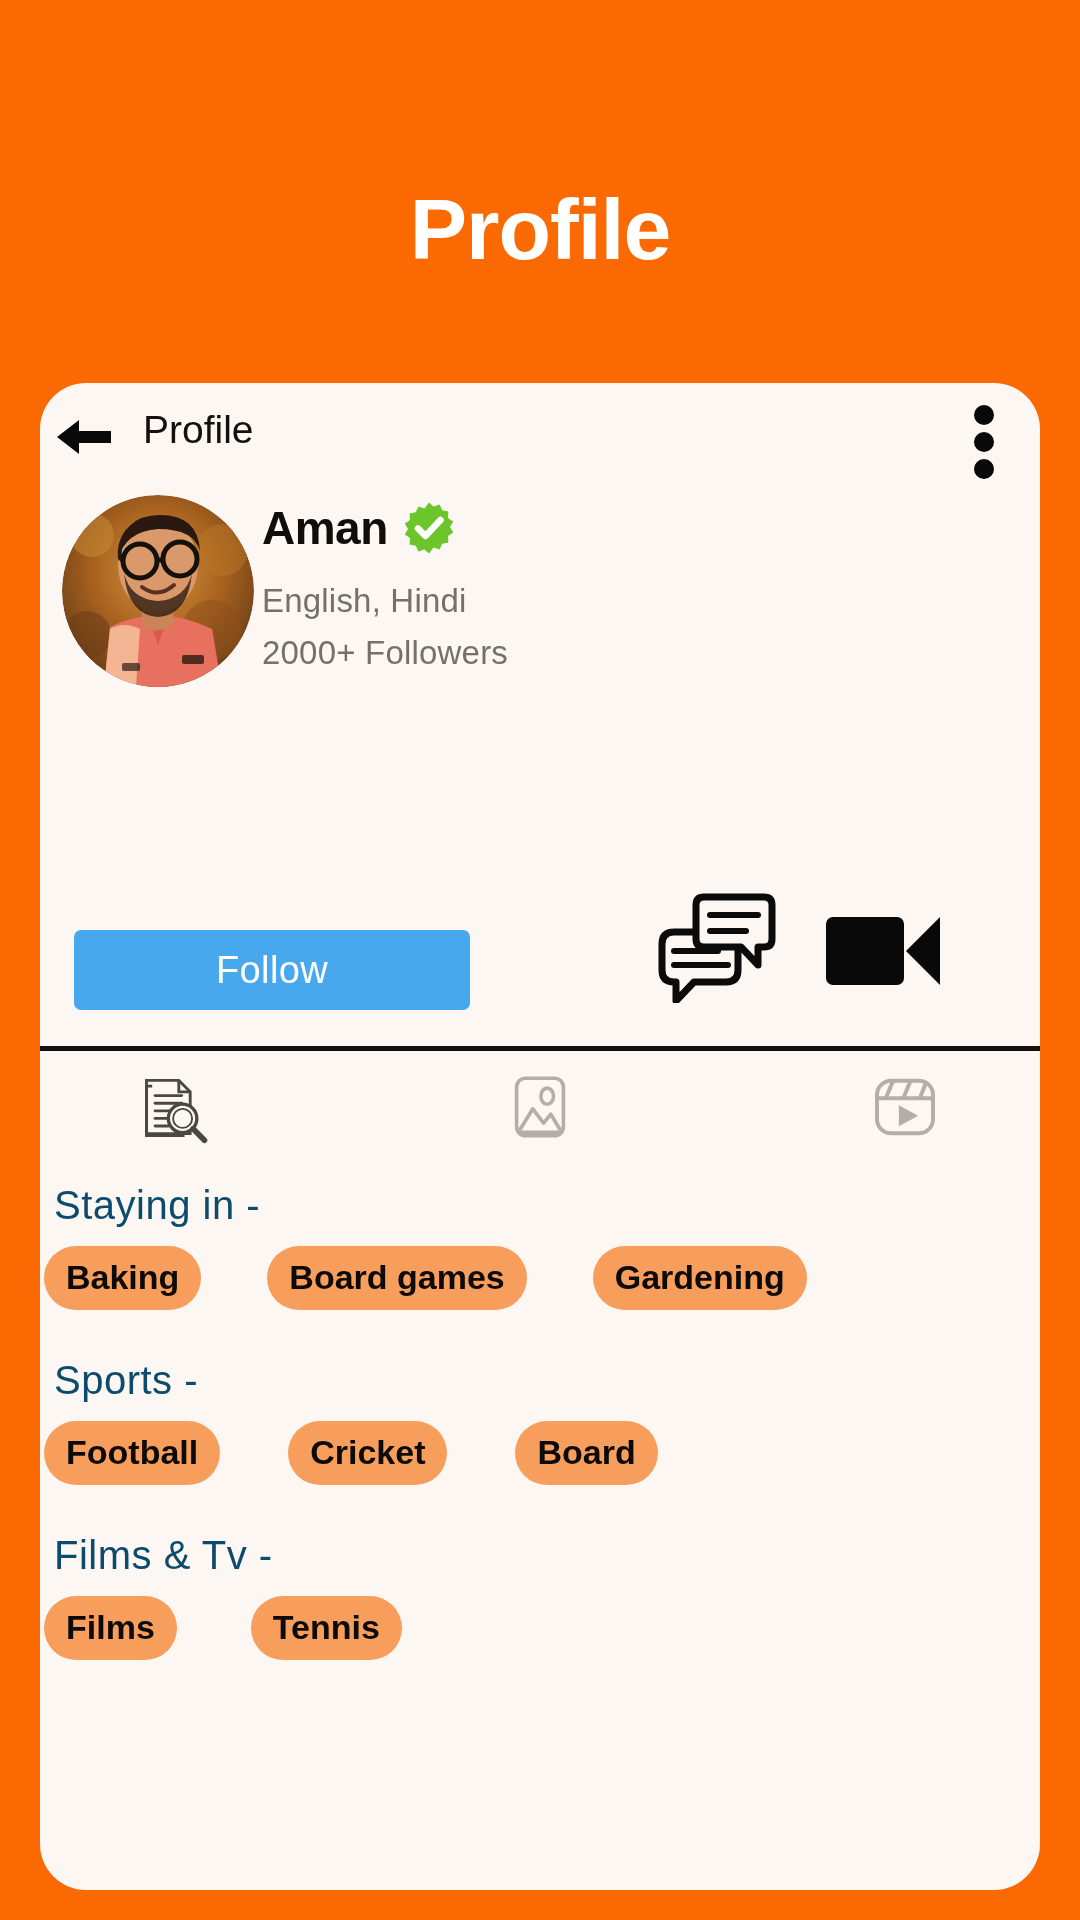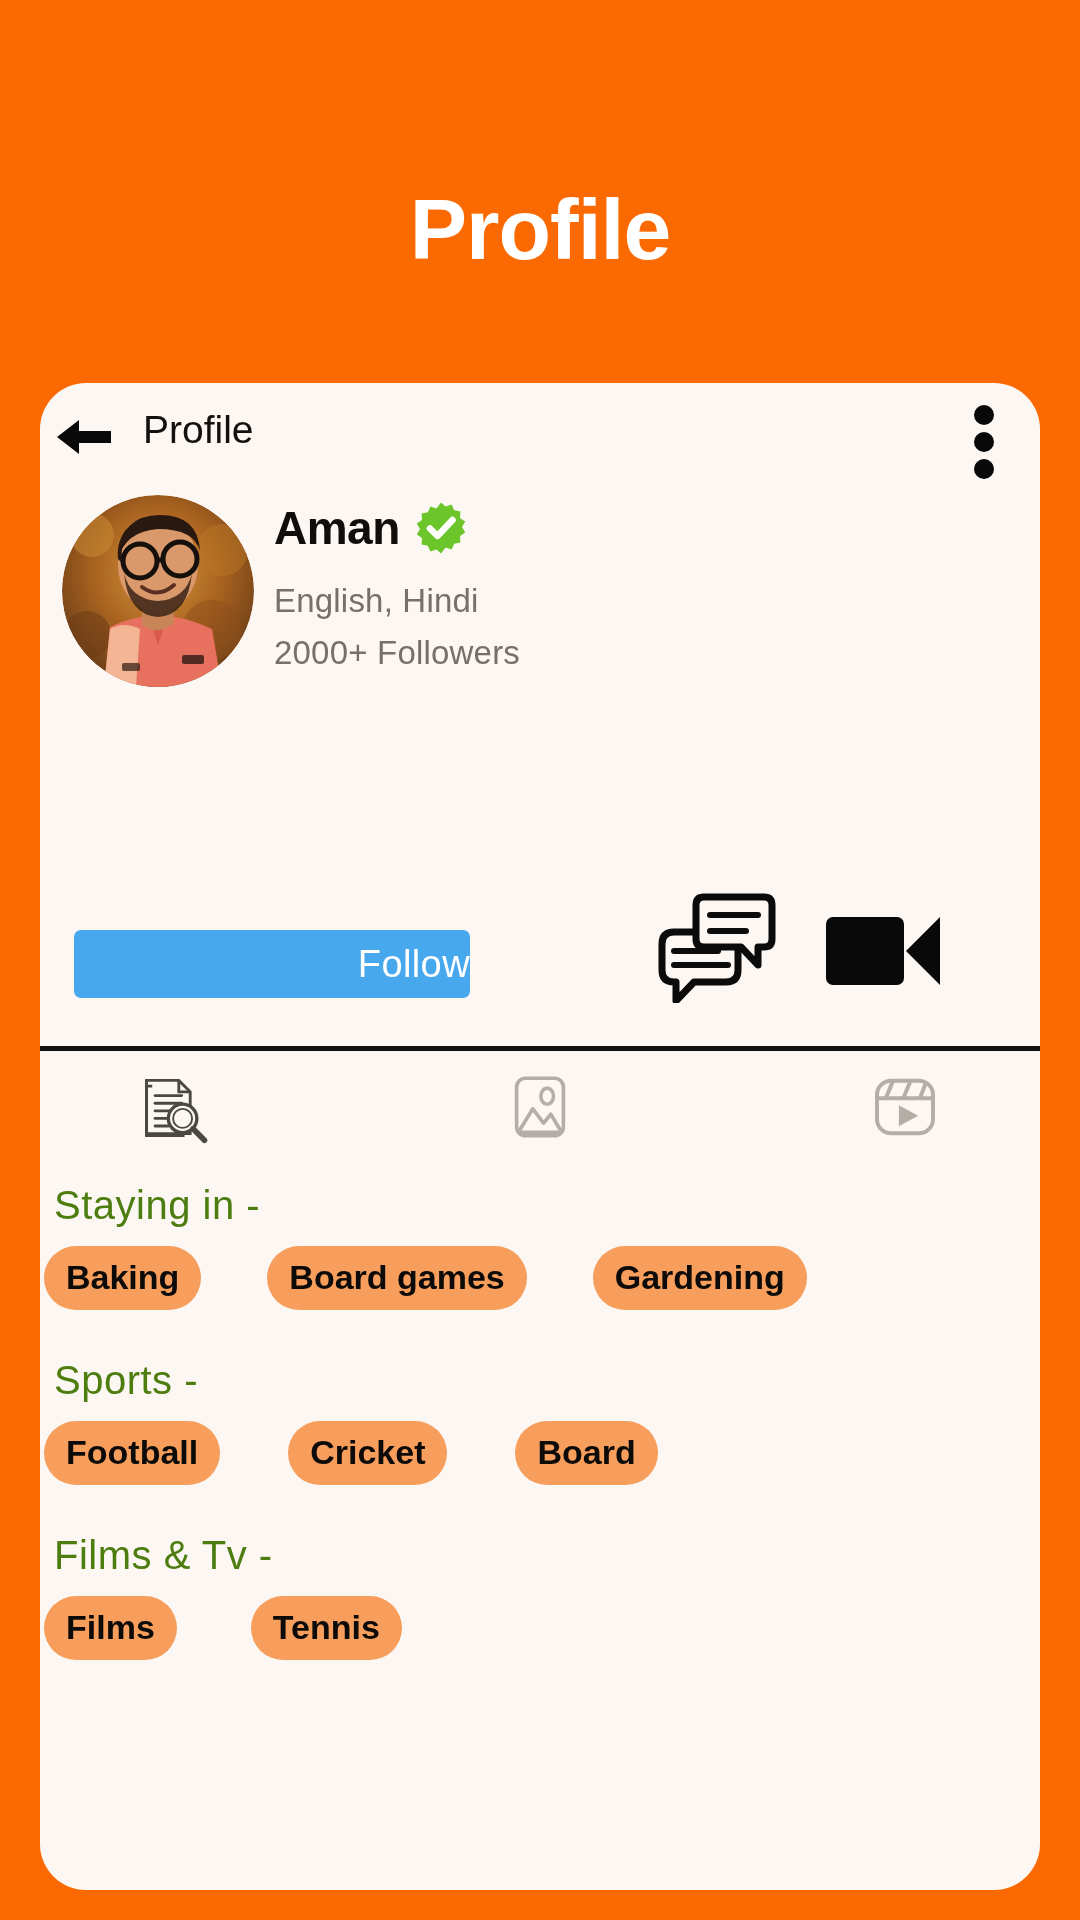--- a/index.html
+++ b/index.html
@@ -87,21 +87,21 @@
     top: 112px;
     width: 192px;
     height: 192px;
     border-radius: 50%;
     overflow: hidden;
   }
   .avatar svg { display: block; }
 
   .identity {
     position: absolute;
-    left: 234px;
+    left: 222px;
     top: 115px;
     width: 700px;
   }
   .name-row {
     display: flex;
     align-items: center;
     height: 60px;
   }
   .name {
     font-size: 46px;
@@ -123,31 +123,30 @@
   }
   .meta.followers { margin-top: 14px; }
   .meta.place { margin-top: 14px; }
 
   
   .follow-btn {
     position: absolute;
     left: 34px;
     top: 547px;
     width: 396px;
-    height: 68px;
+    height: 80px;
     background: #47A8EE;
     border: none;
     border-radius: 7px;
     color: #FFFFFF;
     font-size: 38px;
     font-family: "Liberation Sans", sans-serif;
     letter-spacing: 0.4px;
     cursor: pointer;
     padding: 0;
-    text-align: right;
   }
   .chat-icon {
     position: absolute;
     left: 618px;
     top: 510px;
     width: 118px;
     height: 110px;
   }
   .video-icon {
     position: absolute;
@@ -189,21 +188,21 @@
   .tab-3 { left: 805px; }
 
   
   .section { position: absolute; left: 0; width: 1000px; }
   .sec-1 { top: 800px; }
   .sec-2 { top: 975px; }
   .sec-3 { top: 1150px; }
 
   .sec-heading {
     font-size: 40px;
-    color: #4d7c0f;
+    color: #0c4a6e;
     margin-left: 14px;
     letter-spacing: 0.5px;
     font-weight: normal;
   }
   .pill-row {
     display: flex;
     align-items: flex-start;
     margin-top: 18px;
     margin-left: 4px;
     gap: 36px;

